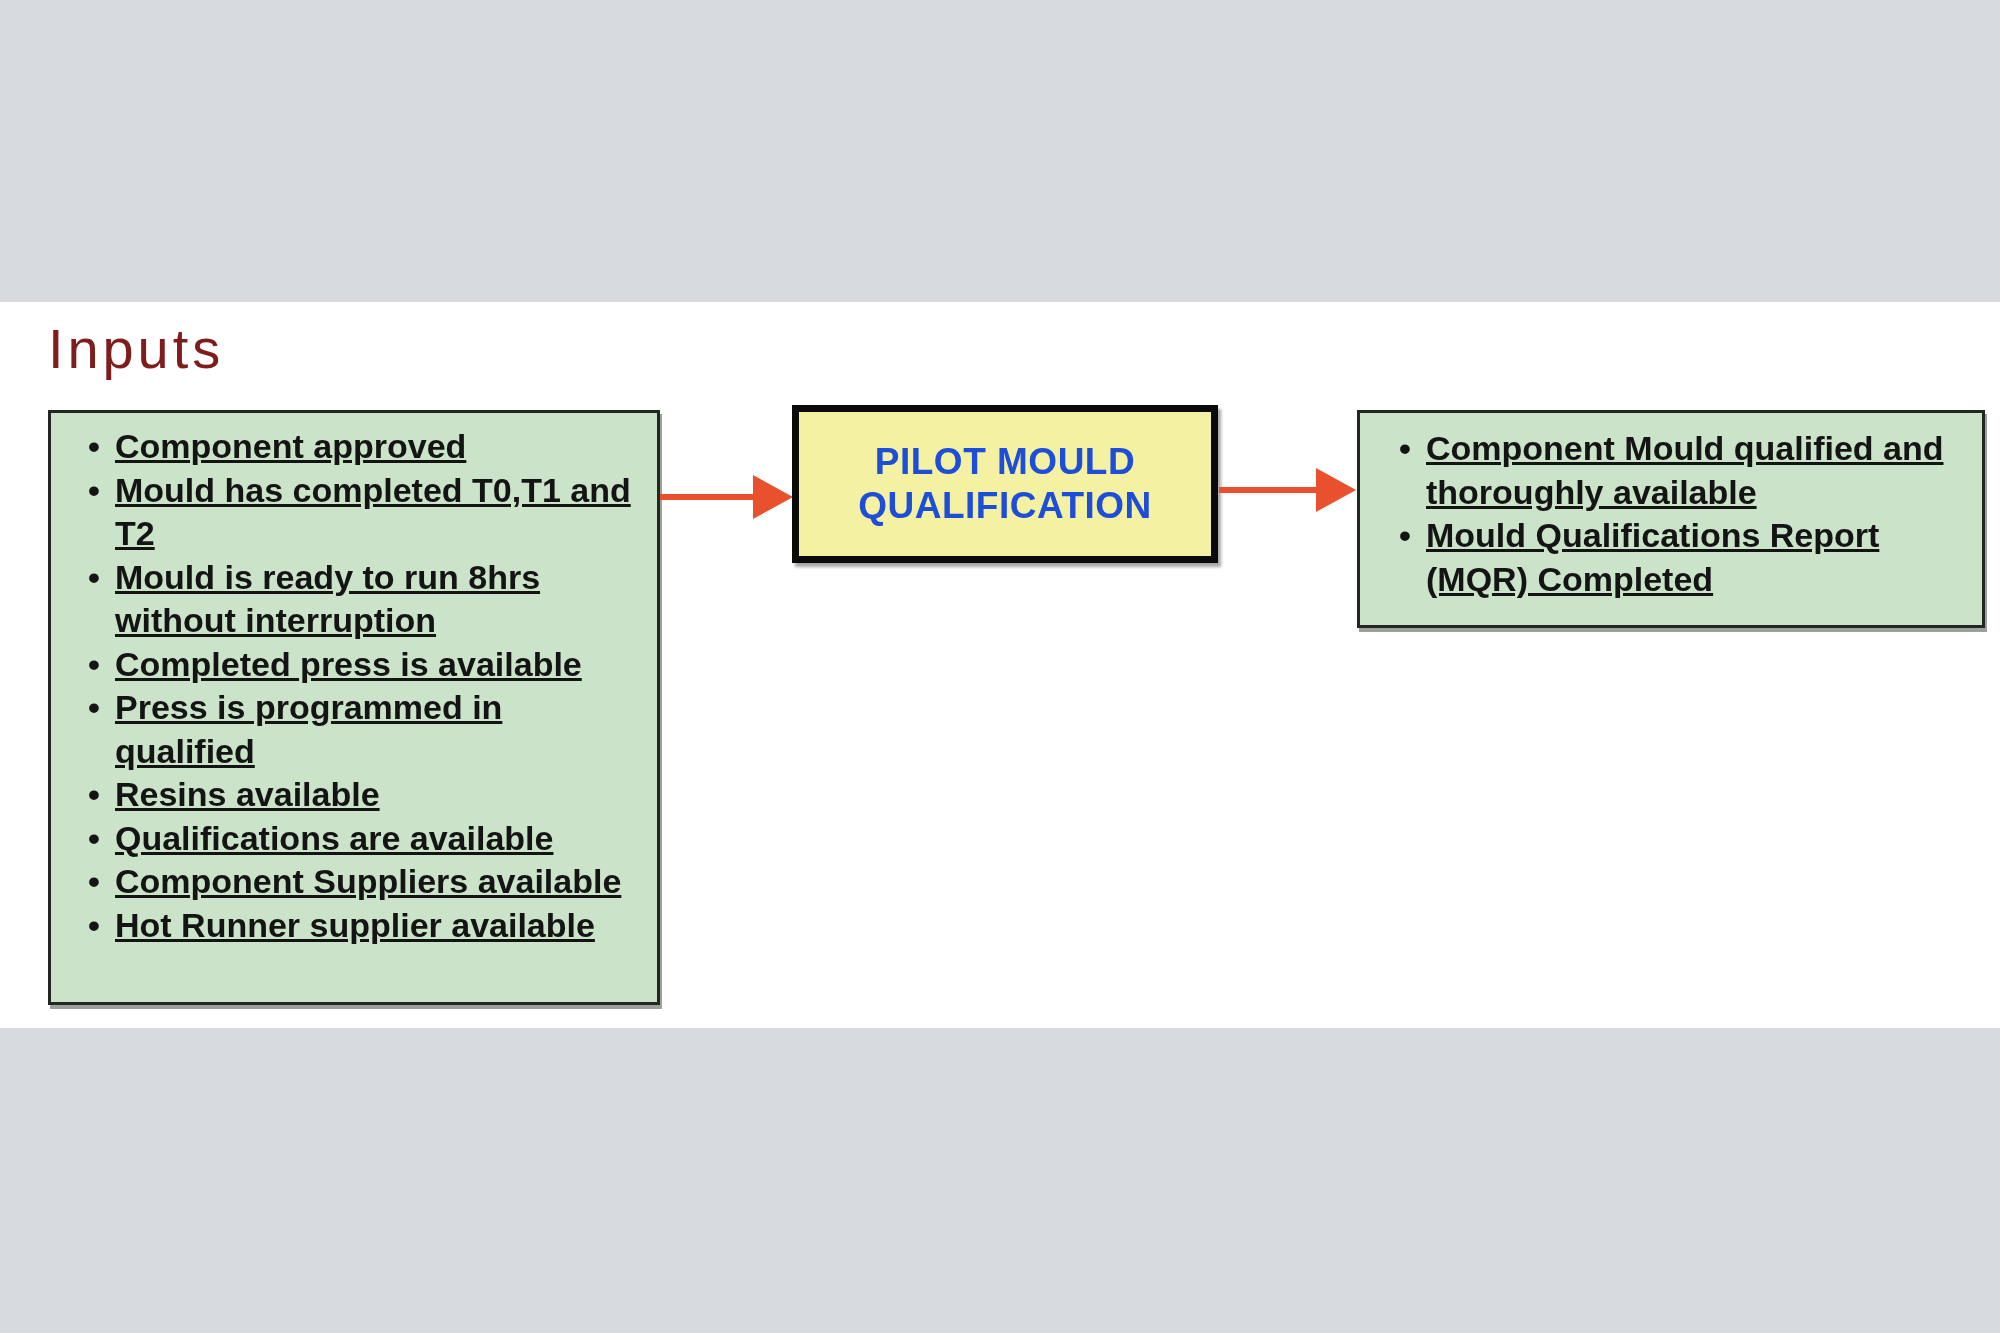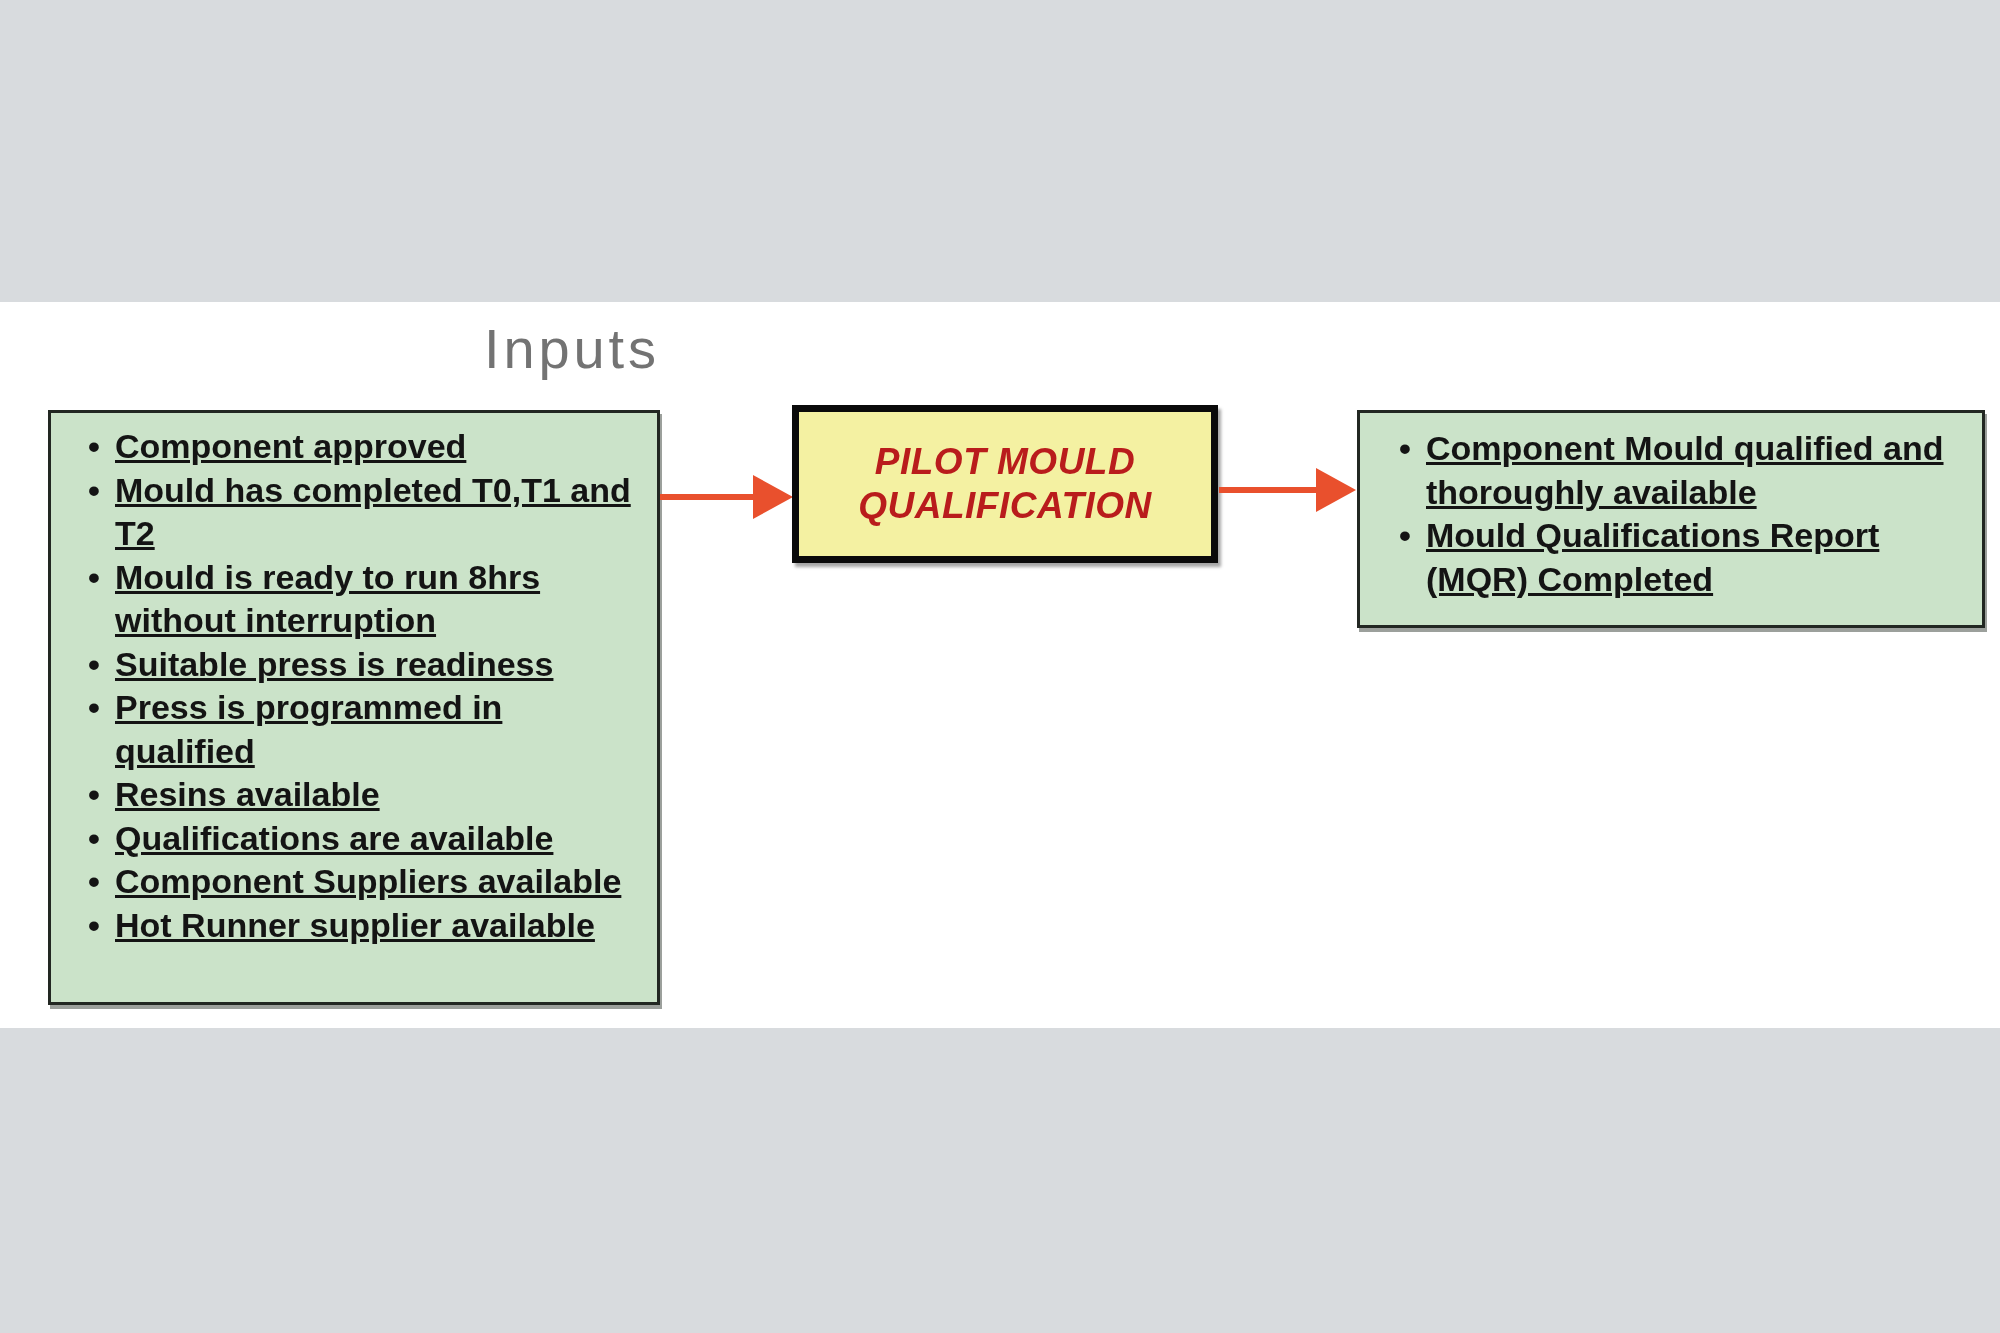--- a/index.html
+++ b/index.html
@@ -19,22 +19,22 @@
   }
   .band-top { top: 0; height: 302px; }
   .band-bottom { top: 1028px; height: 305px; }
 
   .heading {
     position: absolute;
     top: 318px;
     font-size: 56px;
     line-height: 62px;
     letter-spacing: 0.07em;
-    color: #737373;
-    text-align: right;
+    color: #7f1d1d;
+    text-align: left;
     font-weight: normal;
   }
   .heading-inputs  { left: 48px;   width: 612px; }
   .heading-process { left: 792px;  width: 426px; }
   .heading-outputs { left: 1357px; width: 628px; }
 
   .green-box {
     position: absolute;
     box-sizing: border-box;
     background: #cbe3c9;
@@ -77,24 +77,23 @@
     box-shadow: 3px 4px 3px rgba(0, 0, 0, 0.35);
     display: flex;
     align-items: center;
     justify-content: center;
     text-align: center;
   }
   .process-title {
     font-size: 37px;
     line-height: 44px;
     font-weight: bold;
-    color: #b91c1c;
+    color: #1d4ed8;
     letter-spacing: 0.5px;
     padding: 0 14px;
-    font-style: italic;
   }
 
   .arrow-line {
     position: absolute;
     height: 6px;
     background: #e9502d;
   }
   .arrow-head {
     position: absolute;
     width: 0; height: 0;
@@ -131,21 +130,21 @@
         <span class="item-text">Mould has completed T0,T1 and T2</span>
       </div>
 
       <div class="bullet-row">
         <span class="bullet">•</span>
         <span class="item-text">Mould is ready to run 8hrs without interruption</span>
       </div>
 
       <div class="bullet-row">
         <span class="bullet">•</span>
-        <span class="item-text">Suitable press is readiness</span>
+        <span class="item-text">Completed press is available</span>
       </div>
 
       <div class="bullet-row">
         <span class="bullet">•</span>
         <span class="item-text">Press is programmed in qualified</span>
       </div>
 
       <div class="bullet-row">
         <span class="bullet">•</span>
         <span class="item-text">Resins available</span>

